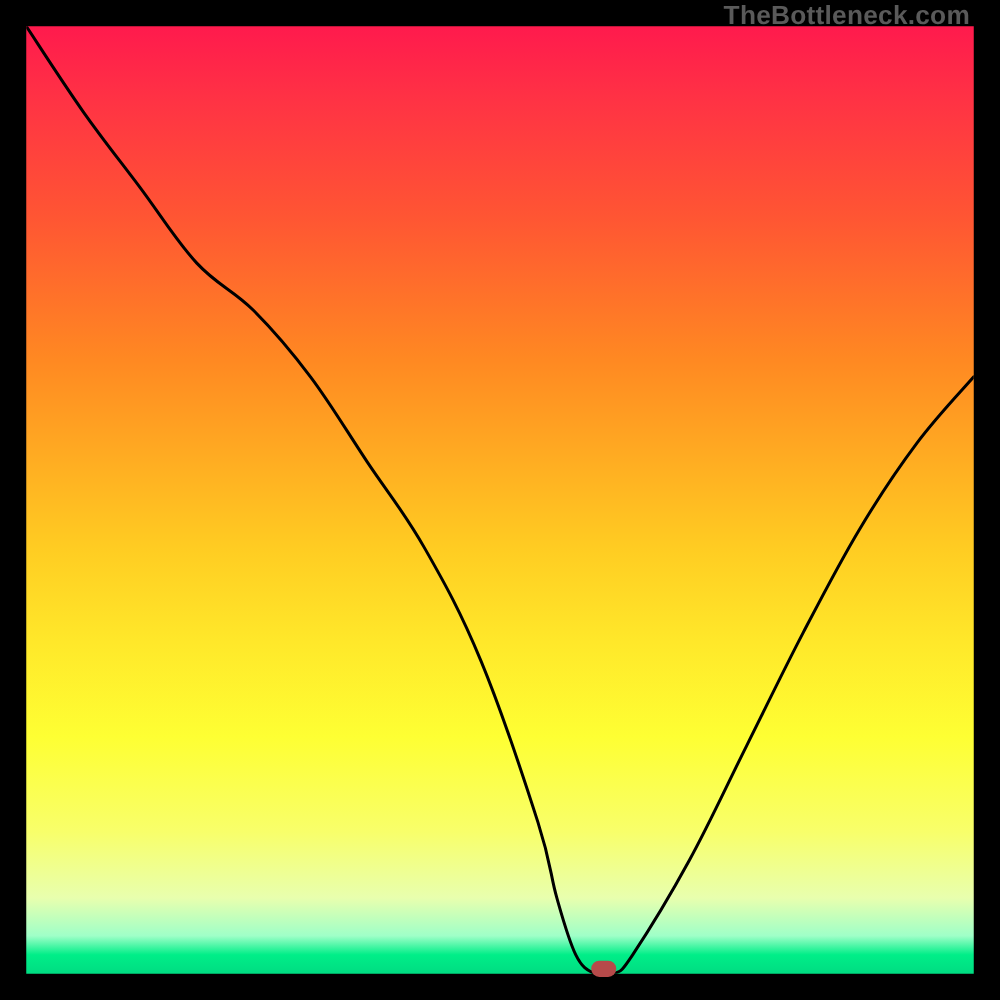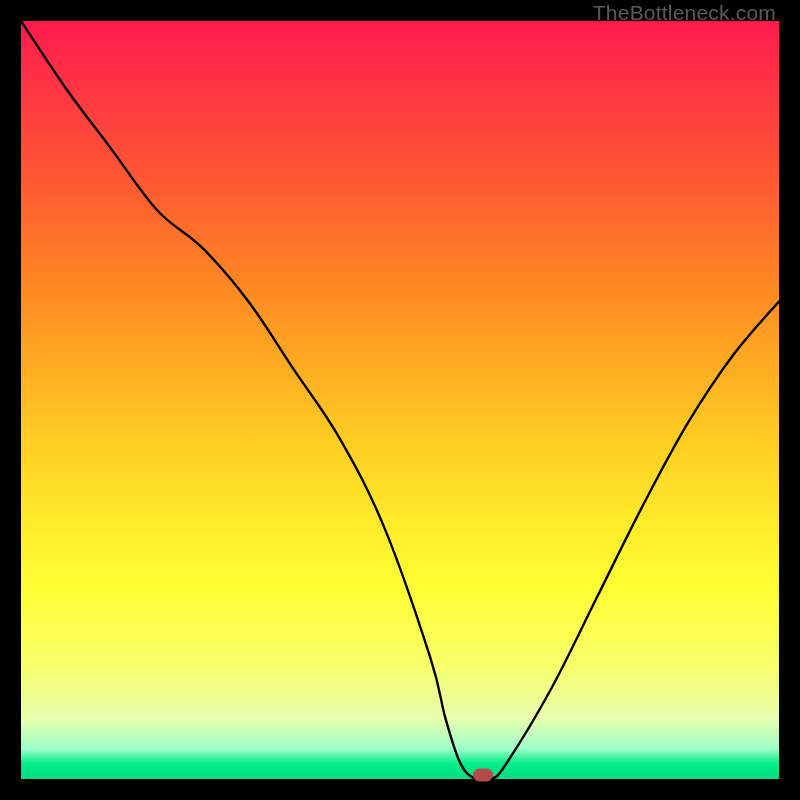--- a/index.html
+++ b/index.html
@@ -37,21 +37,21 @@
       #00ee88 98%,
       #00dc82 100%
     );
   }
   .watermark {
     position: absolute;
     top: 1px;
     right: 24px;
     color: #5a5a5a;
     font-size: 21px;
-    font-weight: 400;
+    font-weight: 700;
     letter-spacing: 0.2px;
   }
   svg.curve {
     position: absolute;
     left: 0;
     top: 0;
   }
   .marker {
     position: absolute;
     width: 20px;

